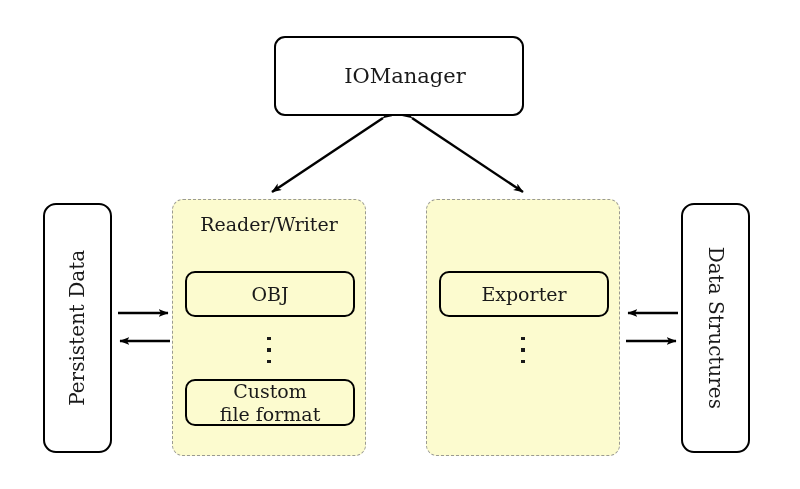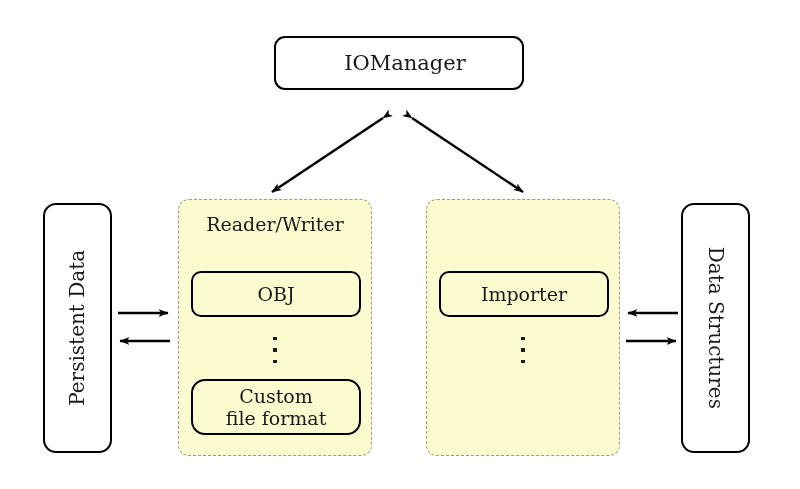--- a/index.html
+++ b/index.html
@@ -34,21 +34,21 @@
     display: block;
     line-height: 1.18;
     white-space: pre-line;
   }
 
   
   #io-manager {
     left: 274px;
     top: 36px;
     width: 250px;
-    height: 54px;
+    height: 80px;
     font-size: 21px;
     padding-left: 12px;
   }
 
   
   .side-box {
     width: 69px;
     height: 250px;
     border-radius: 13px;
   }
@@ -77,21 +77,20 @@
     box-sizing: border-box;
     border: 1.6px dashed #9a9a92;
     border-radius: 11px;
     background: #fcfbcf;
   }
   #group-readerwriter {
     left: 172px;
     top: 199px;
     width: 194px;
     height: 257px;
-    margin-left: 6px;
   }
   #group-importerexporter {
     left: 426px;
     top: 199px;
     width: 194px;
     height: 257px;
   }
   .group-title {
     position: absolute;
     top: 13px;
@@ -121,22 +120,21 @@
     color: #1a1a1a;
     left: 12px;
     width: 170px;
   }
   .inner-top {
     top: 71px;
     height: 46px;
   }
   .inner-bottom {
     top: 179px;
-    height: 56px;
-    border-radius: 14px;
+    height: 47px;
   }
   .inner-box .node-label {
     line-height: 1.16;
     white-space: pre-line;
   }
 
   
   .vdots {
     position: absolute;
     left: 0;
@@ -230,21 +228,21 @@
 
     <div class="inner-box inner-bottom">
       <span class="node-label">Custom
 file format</span>
     </div>
   </div>
 
   <div class="group" id="group-importerexporter">
 
     <div class="inner-box inner-top">
-      <span class="node-label">Importer</span>
+      <span class="node-label">Exporter</span>
     </div>
 
     <div class="vdots">
       <i></i>
       <i></i>
       <i></i>
     </div>
 
   </div>
 

